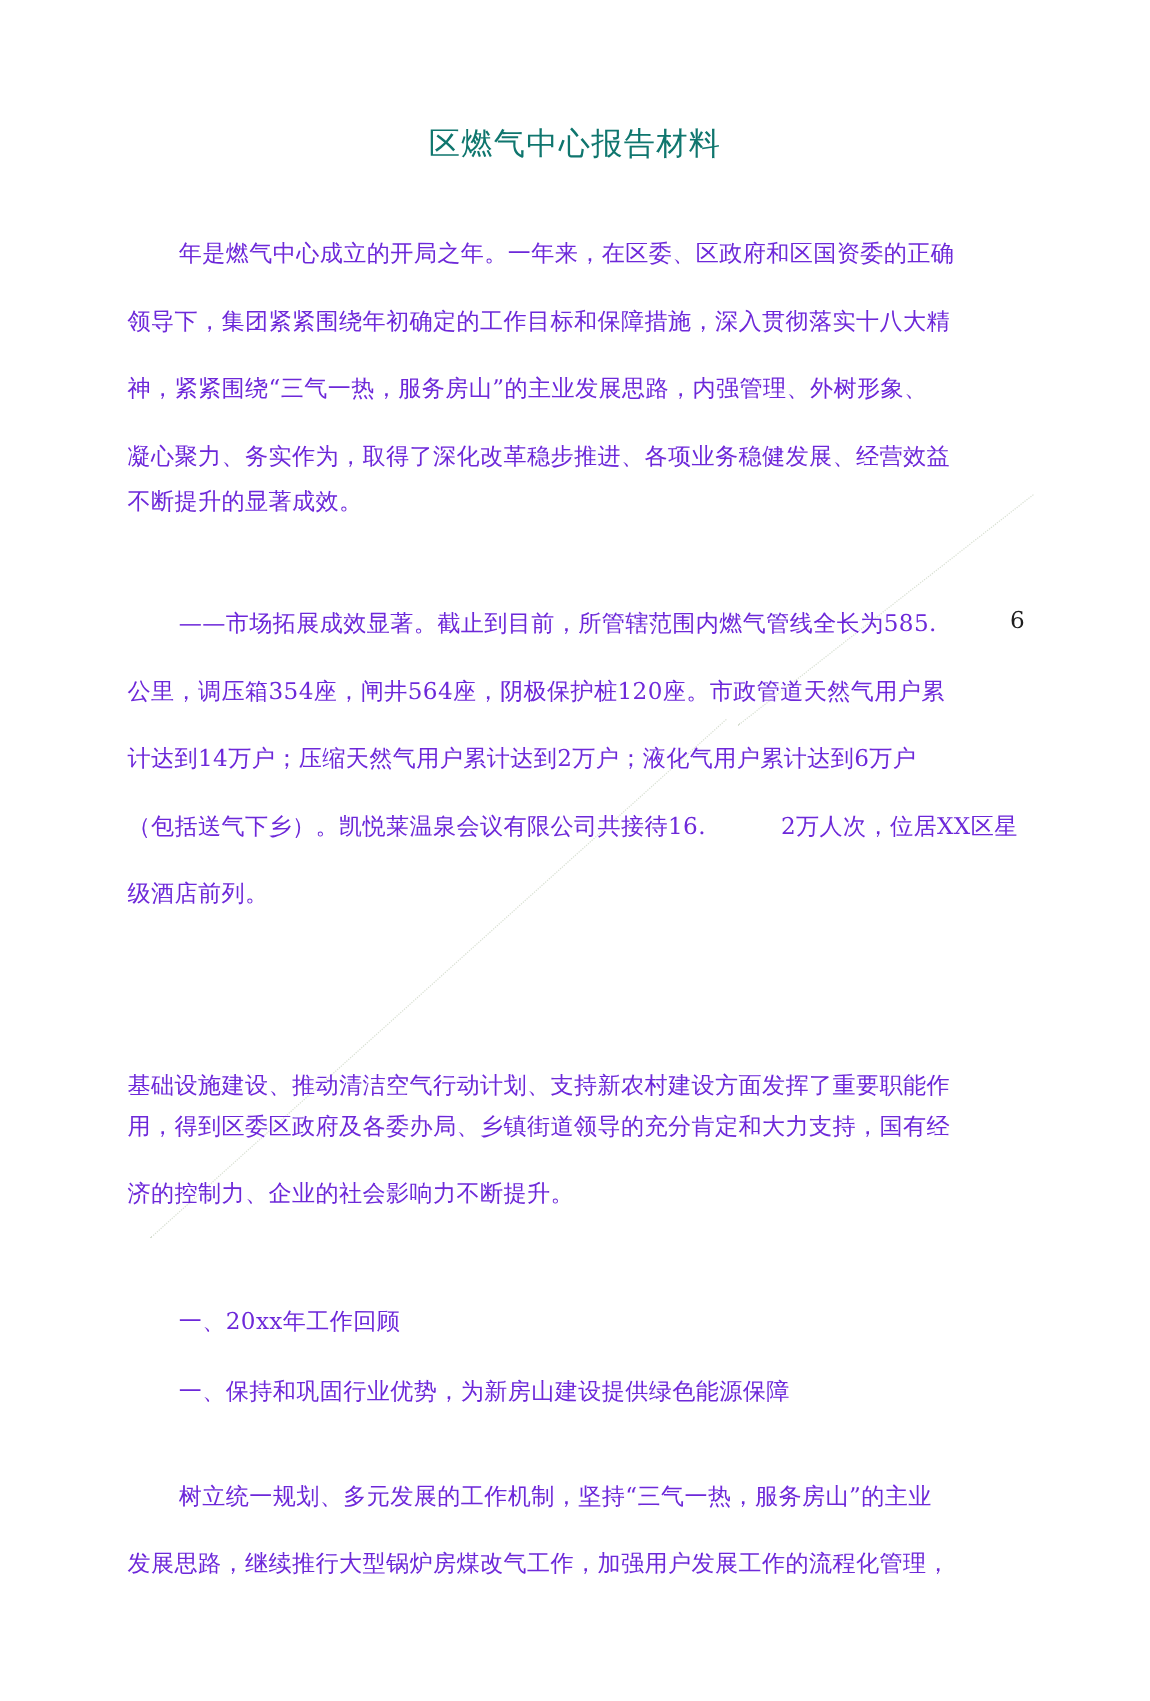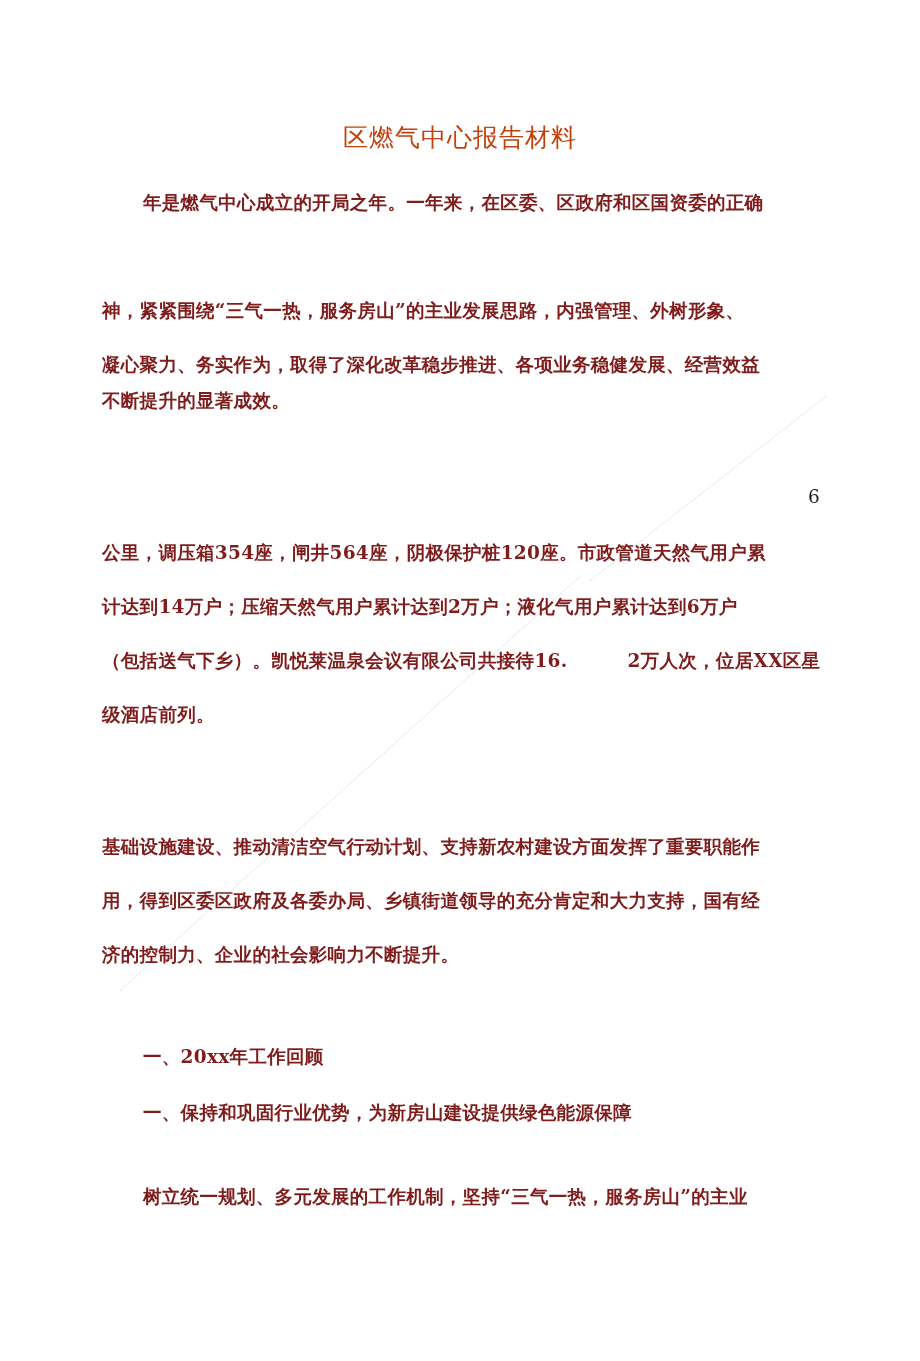--- a/index.html
+++ b/index.html
@@ -1,51 +1,54 @@
 <!DOCTYPE html>
 <html><head>
   <meta charset="utf-8">
   <style>
     html, body { margin: 0; padding: 0; background: #ffffff; }
     body { width: 920px; height: 1361px; position: relative; overflow: hidden;
            font-family: "DejaVu Serif", "Liberation Serif", serif; color: #1a1a1a; }
     .page { position: absolute; left: 0; top: 0; width: 920px; height: 1361px; background: #fff; }
     .title { position: absolute; top: 98px; left: 0; width: 920px; text-align: center;
-             font-size: 25px; letter-spacing: 1px; color: #c2410c; margin-top: 23px; }
-    .line { position: absolute; left: 102px; font-size: 18.5px; white-space: nowrap; color: #7f1d1d; letter-spacing: 0.3px; font-weight: bold; }
+             font-size: 25px; letter-spacing: 1px; color: #0f766e; }
+    .line { position: absolute; left: 102px; font-size: 18.5px; white-space: nowrap; color: #6d28d9; letter-spacing: 0.3px; }
     .indent { left: 143px; }
     .right6 { position: absolute; left: 808px; font-size: 18.5px; color: #1e1e1e; }
     .gap { display: inline-block; width: 60px; }
     .wm { position: absolute; border-top: 1px dotted #cfd8c8; transform-origin: left top; opacity: 0.8; }
   </style>
 </head>
 <body>
 
 <div class="page">
 
   <div class="wm" style="left:590px; top:580px; width:300px; transform: rotate(-38deg);"></div>
   <div class="wm" style="left:120px; top:990px; width:620px; transform: rotate(-42deg);"></div>
 
   <div class="title">区燃气中心报告材料</div>
 
   <div class="line indent" style="top:190px;">年是燃气中心成立的开局之年。一年来，在区委、区政府和区国资委的正确</div>
+  <div class="line" style="top:244px;">领导下，集团紧紧围绕年初确定的工作目标和保障措施，深入贯彻落实十八大精</div>
   <div class="line" style="top:298px;">神，紧紧围绕“三气一热，服务房山”的主业发展思路，内强管理、外树形象、</div>
   <div class="line" style="top:352px;">凝心聚力、务实作为，取得了深化改革稳步推进、各项业务稳健发展、经营效益</div>
   <div class="line" style="top:388px;">不断提升的显著成效。</div>
 
+  <div class="line indent" style="top:486px;">——市场拓展成效显著。截止到目前，所管辖范围内燃气管线全长为585.</div>
   <div class="right6" style="top:486px;">6</div>
   <div class="line" style="top:540px;">公里，调压箱354座，闸井564座，阴极保护桩120座。市政管道天然气用户累</div>
   <div class="line" style="top:594px;">计达到14万户；压缩天然气用户累计达到2万户；液化气用户累计达到6万户</div>
   <div class="line" style="top:648px;">
     <span>（包括送气下乡）。凯悦莱温泉会议有限公司共接待16.</span><span class="gap"></span><span>2万人次，位居XX区星</span>
   </div>
   <div class="line" style="top:702px;text-align:right;">级酒店前列。</div>
 
-  <div class="line" style="top:834px;">基础设施建设、推动清洁空气行动计划、支持新农村建设方面发挥了重要职能作</div>
+  <div class="line" style="top:855px;">基础设施建设、推动清洁空气行动计划、支持新农村建设方面发挥了重要职能作</div>
   <div class="line" style="top:942px;">济的控制力、企业的社会影响力不断提升。</div>
   <div class="line" style="top:888px;">用，得到区委区政府及各委办局、乡镇街道领导的充分肯定和大力支持，国有经</div>
 
   <div class="line indent" style="top:1020px;margin-top:24px;">一、20xx年工作回顾</div>
   <div class="line indent" style="top:1100px;">一、保持和巩固行业优势，为新房山建设提供绿色能源保障</div>
 
   <div class="line indent" style="top:1184px;text-align:right;">树立统一规划、多元发展的工作机制，坚持“三气一热，服务房山”的主业</div>
+  <div class="line" style="top:1238px;">发展思路，继续推行大型锅炉房煤改气工作，加强用户发展工作的流程化管理，</div>
 
 </div>
 
 </body></html>

